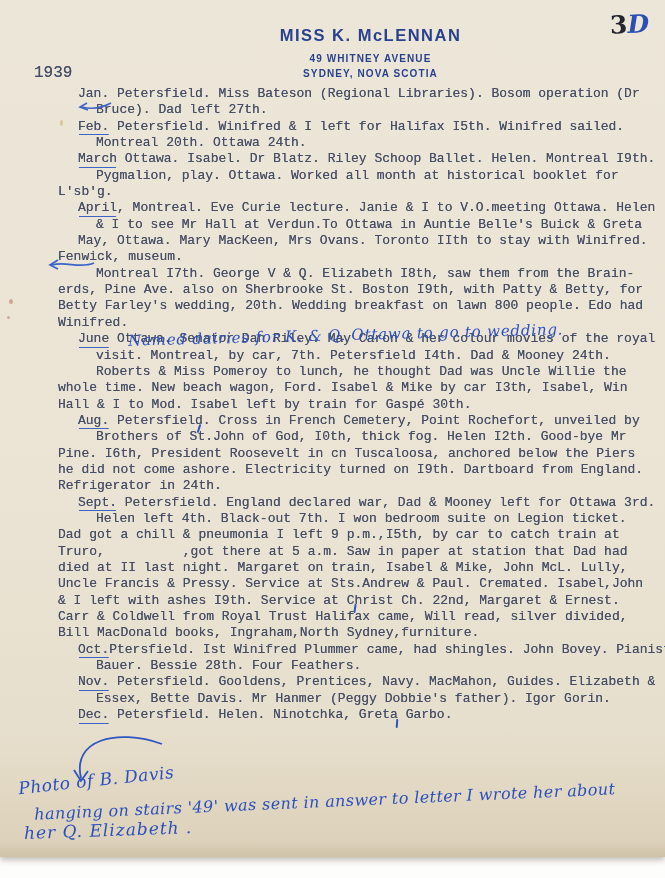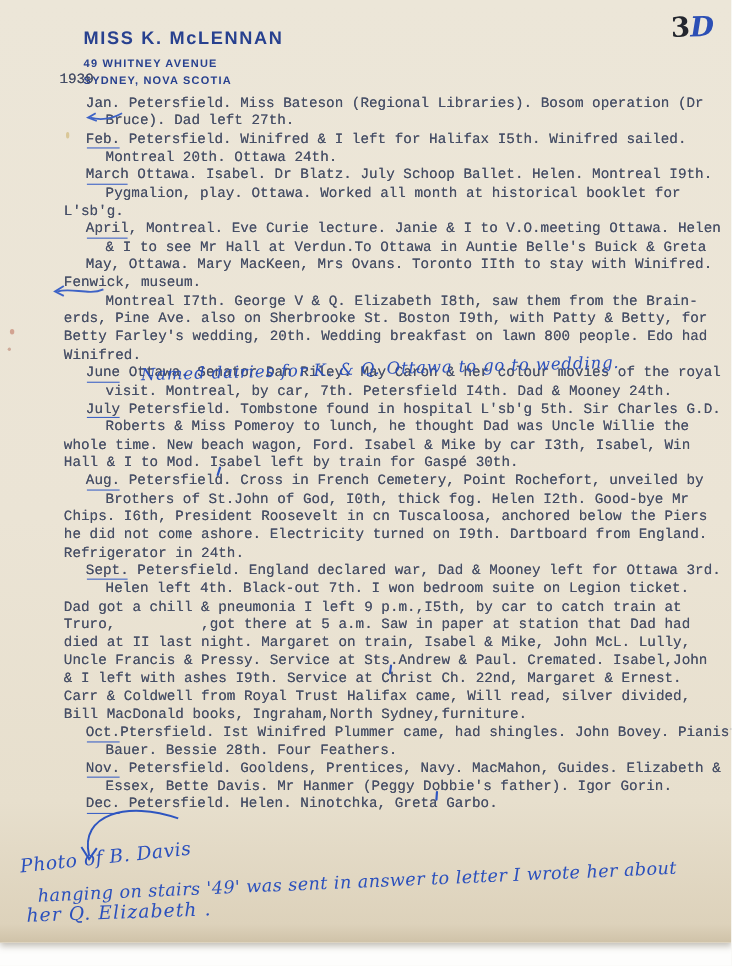--- a/index.html
+++ b/index.html
@@ -2,31 +2,31 @@
 <html><head>
 <meta charset="utf-8">
 <style>
   html,body{margin:0;padding:0;background:#f6f6f4;}
   #stage{position:relative;width:665px;height:878px;overflow:hidden;background:#fdfdfc;
          font-family:"Liberation Mono", monospace;}
   #paper{position:absolute;left:0;top:0;width:665px;height:857px;overflow:hidden;
          background:linear-gradient(180deg,#ece6d8 0%,#ebe4d5 55%,#e7dfcd 85%,#ddd2bb 98%,#cfc2a8 100%);
          box-shadow:0 3px 6px rgba(80,70,50,0.35);}
   
-  #letterhead{position:absolute;left:76px;right:0;top:26px;text-align:left;color:#28418f;
+  #letterhead{position:absolute;left:76px;right:0;top:26px;text-align:center;color:#28418f;
               font-family:"Liberation Sans", sans-serif;}
   .lh-name{font-size:16.5px;font-weight:bold;letter-spacing:1.5px;}
   .lh-sub{font-size:10px;font-weight:bold;letter-spacing:1.1px;line-height:15px;margin-top:6px;}
   .lh-sub2{font-size:10px;font-weight:bold;letter-spacing:1.1px;line-height:15px;}
   
   #pageno{position:absolute;left:610px;top:10px;font-family:"DejaVu Serif", serif;
           font-size:25px;font-weight:bold;transform:rotate(-2deg);}
   #pageno .n3{color:#23262e;} #pageno .nD{color:#2c4fb5;font-style:italic;}
   
-  #year{position:absolute;left:54px;top:64px;font-size:13px;color:#454e66;
+  #year{position:absolute;left:34px;top:64px;font-size:16px;color:#454e66;
         text-shadow:0 0 0.5px rgba(60,65,90,0.8);}
   
   #typed{position:absolute;left:58px;top:86px;width:607px;font-size:13px;line-height:16.35px;
          color:#454e66;text-shadow:0 0 0.5px rgba(60,65,90,0.75);}
   .line{white-space:pre;height:16.35px;}
   .i-m{padding-left:20px;} .i-c{padding-left:38px;} .i-f{padding-left:0;}
   .month{display:inline-block;}
   .u-s{background-image:linear-gradient(#3e63c6,#3e63c6);background-repeat:no-repeat;
        background-size:96% 1.5px;background-position:1px 15.5px;}
   .u-d{background-image:linear-gradient(#3e63c6,#3e63c6),linear-gradient(#3e63c6,#3e63c6);
@@ -58,40 +58,39 @@
       <div class="lh-sub2">SYDNEY, NOVA SCOTIA</div>
     </div>
 
     <div id="year">1939</div>
 
     <div id="typed">
         <div class="line i-m"><span class="month">Jan.</span><span> Petersfield. Miss Bateson (Regional Libraries). Bosom operation (Dr</span></div>
         <div class="line i-c"><span>Bruce). Dad left 27th.</span></div>
         <div class="line i-m"><span class="month u-s">Feb.</span><span> Petersfield. Winifred &amp; I left for Halifax I5th. Winifred sailed.</span></div>
         <div class="line i-c"><span>Montreal 20th. Ottawa 24th.</span></div>
-        <div class="line i-m"><span class="month u-s">March</span><span> Ottawa. Isabel. Dr Blatz. July Schoop Ballet. Helen. Montreal I9th.</span></div>
+        <div class="line i-m"><span class="month u-s">March</span><span> Ottawa. Isabel. Dr Blatz. Riley Schoop Ballet. Helen. Montreal I9th.</span></div>
         <div class="line i-c"><span>Pygmalion, play. Ottawa. Worked all month at historical booklet for</span></div>
         <div class="line i-f"><span>L'sb'g.</span></div>
         <div class="line i-m"><span class="month u-s">April</span><span>, Montreal. Eve Curie lecture. Janie &amp; I to V.O.meeting Ottawa. Helen</span></div>
         <div class="line i-c"><span>&amp; I to see Mr Hall at Verdun.To Ottawa in Auntie Belle's Buick &amp; Greta</span></div>
         <div class="line i-m"><span class="month">May,</span><span> Ottawa. Mary MacKeen, Mrs Ovans. Toronto IIth to stay with Winifred.</span></div>
         <div class="line i-f"><span>Fenwick, museum.</span></div>
         <div class="line i-c"><span>Montreal I7th. George V &amp; Q. Elizabeth I8th, saw them from the Brain-</span></div>
         <div class="line i-f"><span>erds, Pine Ave. also on Sherbrooke St. Boston I9th, with Patty &amp; Betty, for</span></div>
         <div class="line i-f"><span>Betty Farley's wedding, 20th. Wedding breakfast on lawn 800 people. Edo had</span></div>
         <div class="line i-f"><span>Winifred.</span></div>
         <div class="line i-m"><span class="month u-s">June</span><span> Ottawa. Senator Dan Riley. May Caron &amp; her colour movies of the royal</span></div>
         <div class="line i-c"><span>visit. Montreal, by car, 7th. Petersfield I4th. Dad &amp; Mooney 24th.</span></div>
-        <div class="line i-m"><span class="month u-s">July</span><span> Petersfield. Tombstone found in hospital L'sb'g 5th. Sir Charles G.D.</span></div>
         <div class="line i-c"><span>Roberts &amp; Miss Pomeroy to lunch, he thought Dad was Uncle Willie the</span></div>
         <div class="line i-f"><span>whole time. New beach wagon, Ford. Isabel &amp; Mike by car I3th, Isabel, Win</span></div>
         <div class="line i-f"><span>Hall &amp; I to Mod. Isabel left by train for Gaspé 30th.</span></div>
         <div class="line i-m"><span class="month u-s">Aug.</span><span> Petersfield. Cross in French Cemetery, Point Rochefort, unveiled by</span></div>
         <div class="line i-c"><span>Brothers of St.John of God, I0th, thick fog. Helen I2th. Good-bye Mr</span></div>
-        <div class="line i-f"><span>Chips. I6th, President Roosevelt in cn Tuscaloosa, anchored below the Piers</span></div>
+        <div class="line i-f"><span>Pine. I6th, President Roosevelt in cn Tuscaloosa, anchored below the Piers</span></div>
         <div class="line i-f"><span>he did not come ashore. Electricity turned on I9th. Dartboard from England.</span></div>
         <div class="line i-f"><span>Refrigerator in 24th.</span></div>
         <div class="line i-m"><span class="month u-s">Sept.</span><span> Petersfield. England declared war, Dad &amp; Mooney left for Ottawa 3rd.</span></div>
         <div class="line i-c"><span>Helen left 4th. Black-out 7th. I won bedroom suite on Legion ticket.</span></div>
         <div class="line i-f"><span>Dad got a chill &amp; pneumonia I left 9 p.m.,I5th, by car to catch train at</span></div>
         <div class="line i-f"><span>Truro,          ,got there at 5 a.m. Saw in paper at station that Dad had</span></div>
         <div class="line i-f"><span>died at II last night. Margaret on train, Isabel &amp; Mike, John McL. Lully,</span></div>
         <div class="line i-f"><span>Uncle Francis &amp; Pressy. Service at Sts.Andrew &amp; Paul. Cremated. Isabel,John</span></div>
         <div class="line i-f"><span>&amp; I left with ashes I9th. Service at Christ Ch. 22nd, Margaret &amp; Ernest.</span></div>
         <div class="line i-f"><span>Carr &amp; Coldwell from Royal Trust Halifax came, Will read, silver divided,</span></div>

